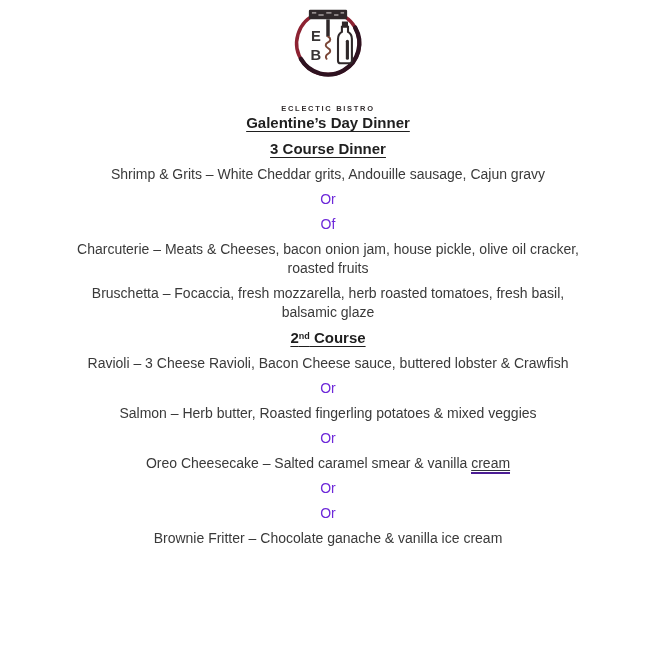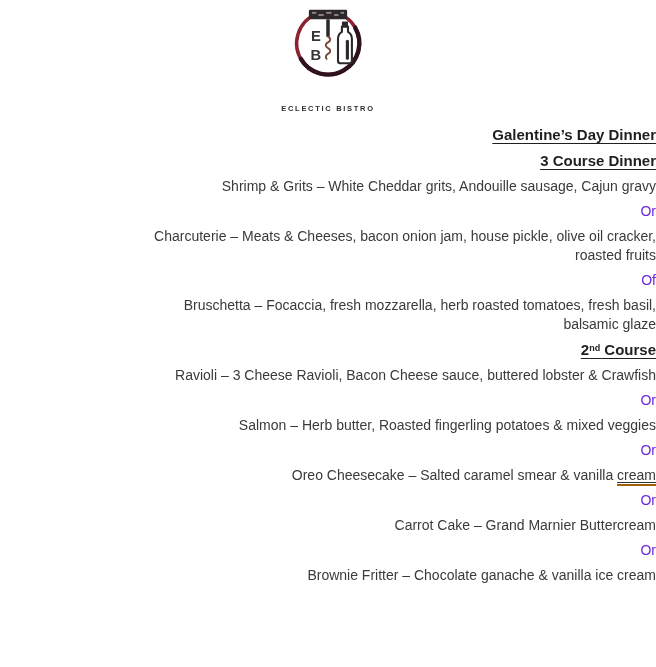--- a/index.html
+++ b/index.html
@@ -12,36 +12,36 @@
 
   
   .logo-wrap{width:656px;text-align:center;}
   .logo-svg{display:inline-block;}
   .logo-caption{
     font-size:7.5px;font-weight:bold;letter-spacing:1.7px;
     color:#322d2e;margin-top:15px;
   }
 
   
-  .menu{margin-top:12px;color:#3a3a3a;font-size:14px;text-align:right;}
+  .menu{margin-top:0;color:#3a3a3a;font-size:14px;}
   .line{line-height:19px;margin:0 0 6px 0;}
   .hd{
     font-weight:bold;color:#1f1f1f;font-size:15px;
     text-decoration:underline;
     text-underline-offset:3px;
     text-decoration-thickness:1.4px;
     text-decoration-color:#1f1f1f;
   }
   .hd sup{font-size:9px;line-height:0;vertical-align:4px;}
   .sep{color:#6d28d9;}
   .grammar{
     text-decoration:underline;
     text-underline-offset:2px;
     text-decoration-color:#30343b;
-    border-bottom:2px solid #a16207;
+    border-bottom:2px solid #4c1d95;
     padding-bottom:1px;
   }
 </style>
 </head>
 <body>
 
 <div class="doc">
 
   <div class="logo-wrap">
     <svg class="logo-svg" width="110" height="80" viewBox="0 0 110 92">
@@ -83,26 +83,26 @@
 
     <div class="line">
       <span class="hd">3 Course Dinner</span>
     </div>
 
 
     <div class="line">Shrimp &amp; Grits – White Cheddar grits, Andouille sausage, Cajun gravy</div>
 
     <div class="line sep">Or</div>
 
+    <div class="line sep">Of</div>
+
     <div class="line">
       <span>Charcuterie – Meats &amp; Cheeses, bacon onion jam, house pickle, olive oil cracker,</span><br>
       <span>roasted fruits</span>
     </div>
-
-    <div class="line sep">Of</div>
 
     <div class="line">
       <span>Bruschetta – Focaccia, fresh mozzarella, herb roasted tomatoes, fresh basil,</span><br>
       <span>balsamic glaze</span>
     </div>
 
     <div class="line">
       <span class="hd"><span>2</span><sup>nd</sup><span> Course</span></span>
     </div>
 
@@ -115,20 +115,19 @@
     <div class="line sep">Or</div>
 
 
 
     <div class="line">
       <span>Oreo Cheesecake – Salted caramel smear &amp; vanilla </span><span class="grammar">cream</span>
     </div>
 
     <div class="line sep">Or</div>
 
-    <div class="line">Carrot Cake – Grand Marnier Buttercream</div>
 
     <div class="line sep">Or</div>
 
     <div class="line">Brownie Fritter – Chocolate ganache &amp; vanilla ice cream</div>
 
   </div>
 </div>
 
 </body></html>

